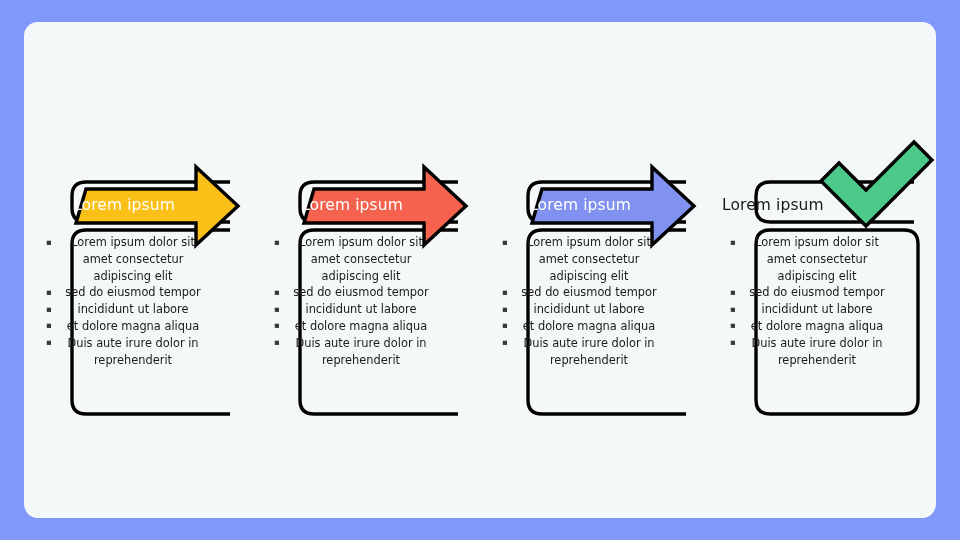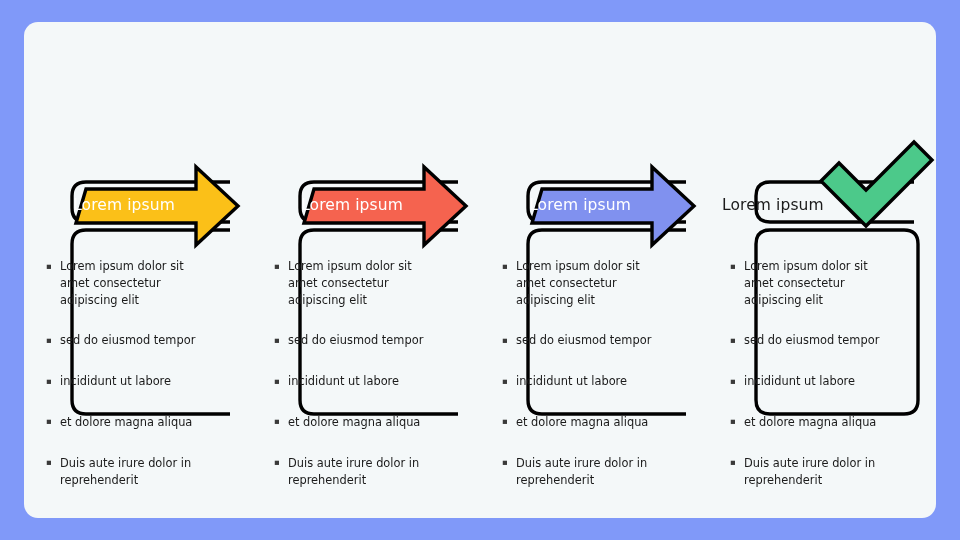--- a/index.html
+++ b/index.html
@@ -14,20 +14,21 @@
     overflow: hidden;
   }
   #slide {
     position: absolute;
     left: 24px;
     top: 22px;
     width: 912px;
     height: 496px;
     background: #f4f8f9;
     border-radius: 14px;
+    text-align: center;
   }
   #stage {
     position: absolute;
     left: 0;
     top: 0;
     width: 912px;
     height: 496px;
   }
   .step {
     position: absolute;
@@ -74,21 +75,20 @@
     margin: 0;
     padding: 0;
     list-style: none;
   }
   ul.bullets li {
     position: relative;
     padding-left: 14px;
     font-size: 11.4px;
     line-height: 16.8px;
     color: #1b1b1b;
-    margin-top: 24px;
   }
   ul.bullets li::before {
     content: "\25AA";
     position: absolute;
     left: 0;
     top: -0.5px;
     font-size: 8.5px;
     color: #3a3a3a;
   }
 </style>

